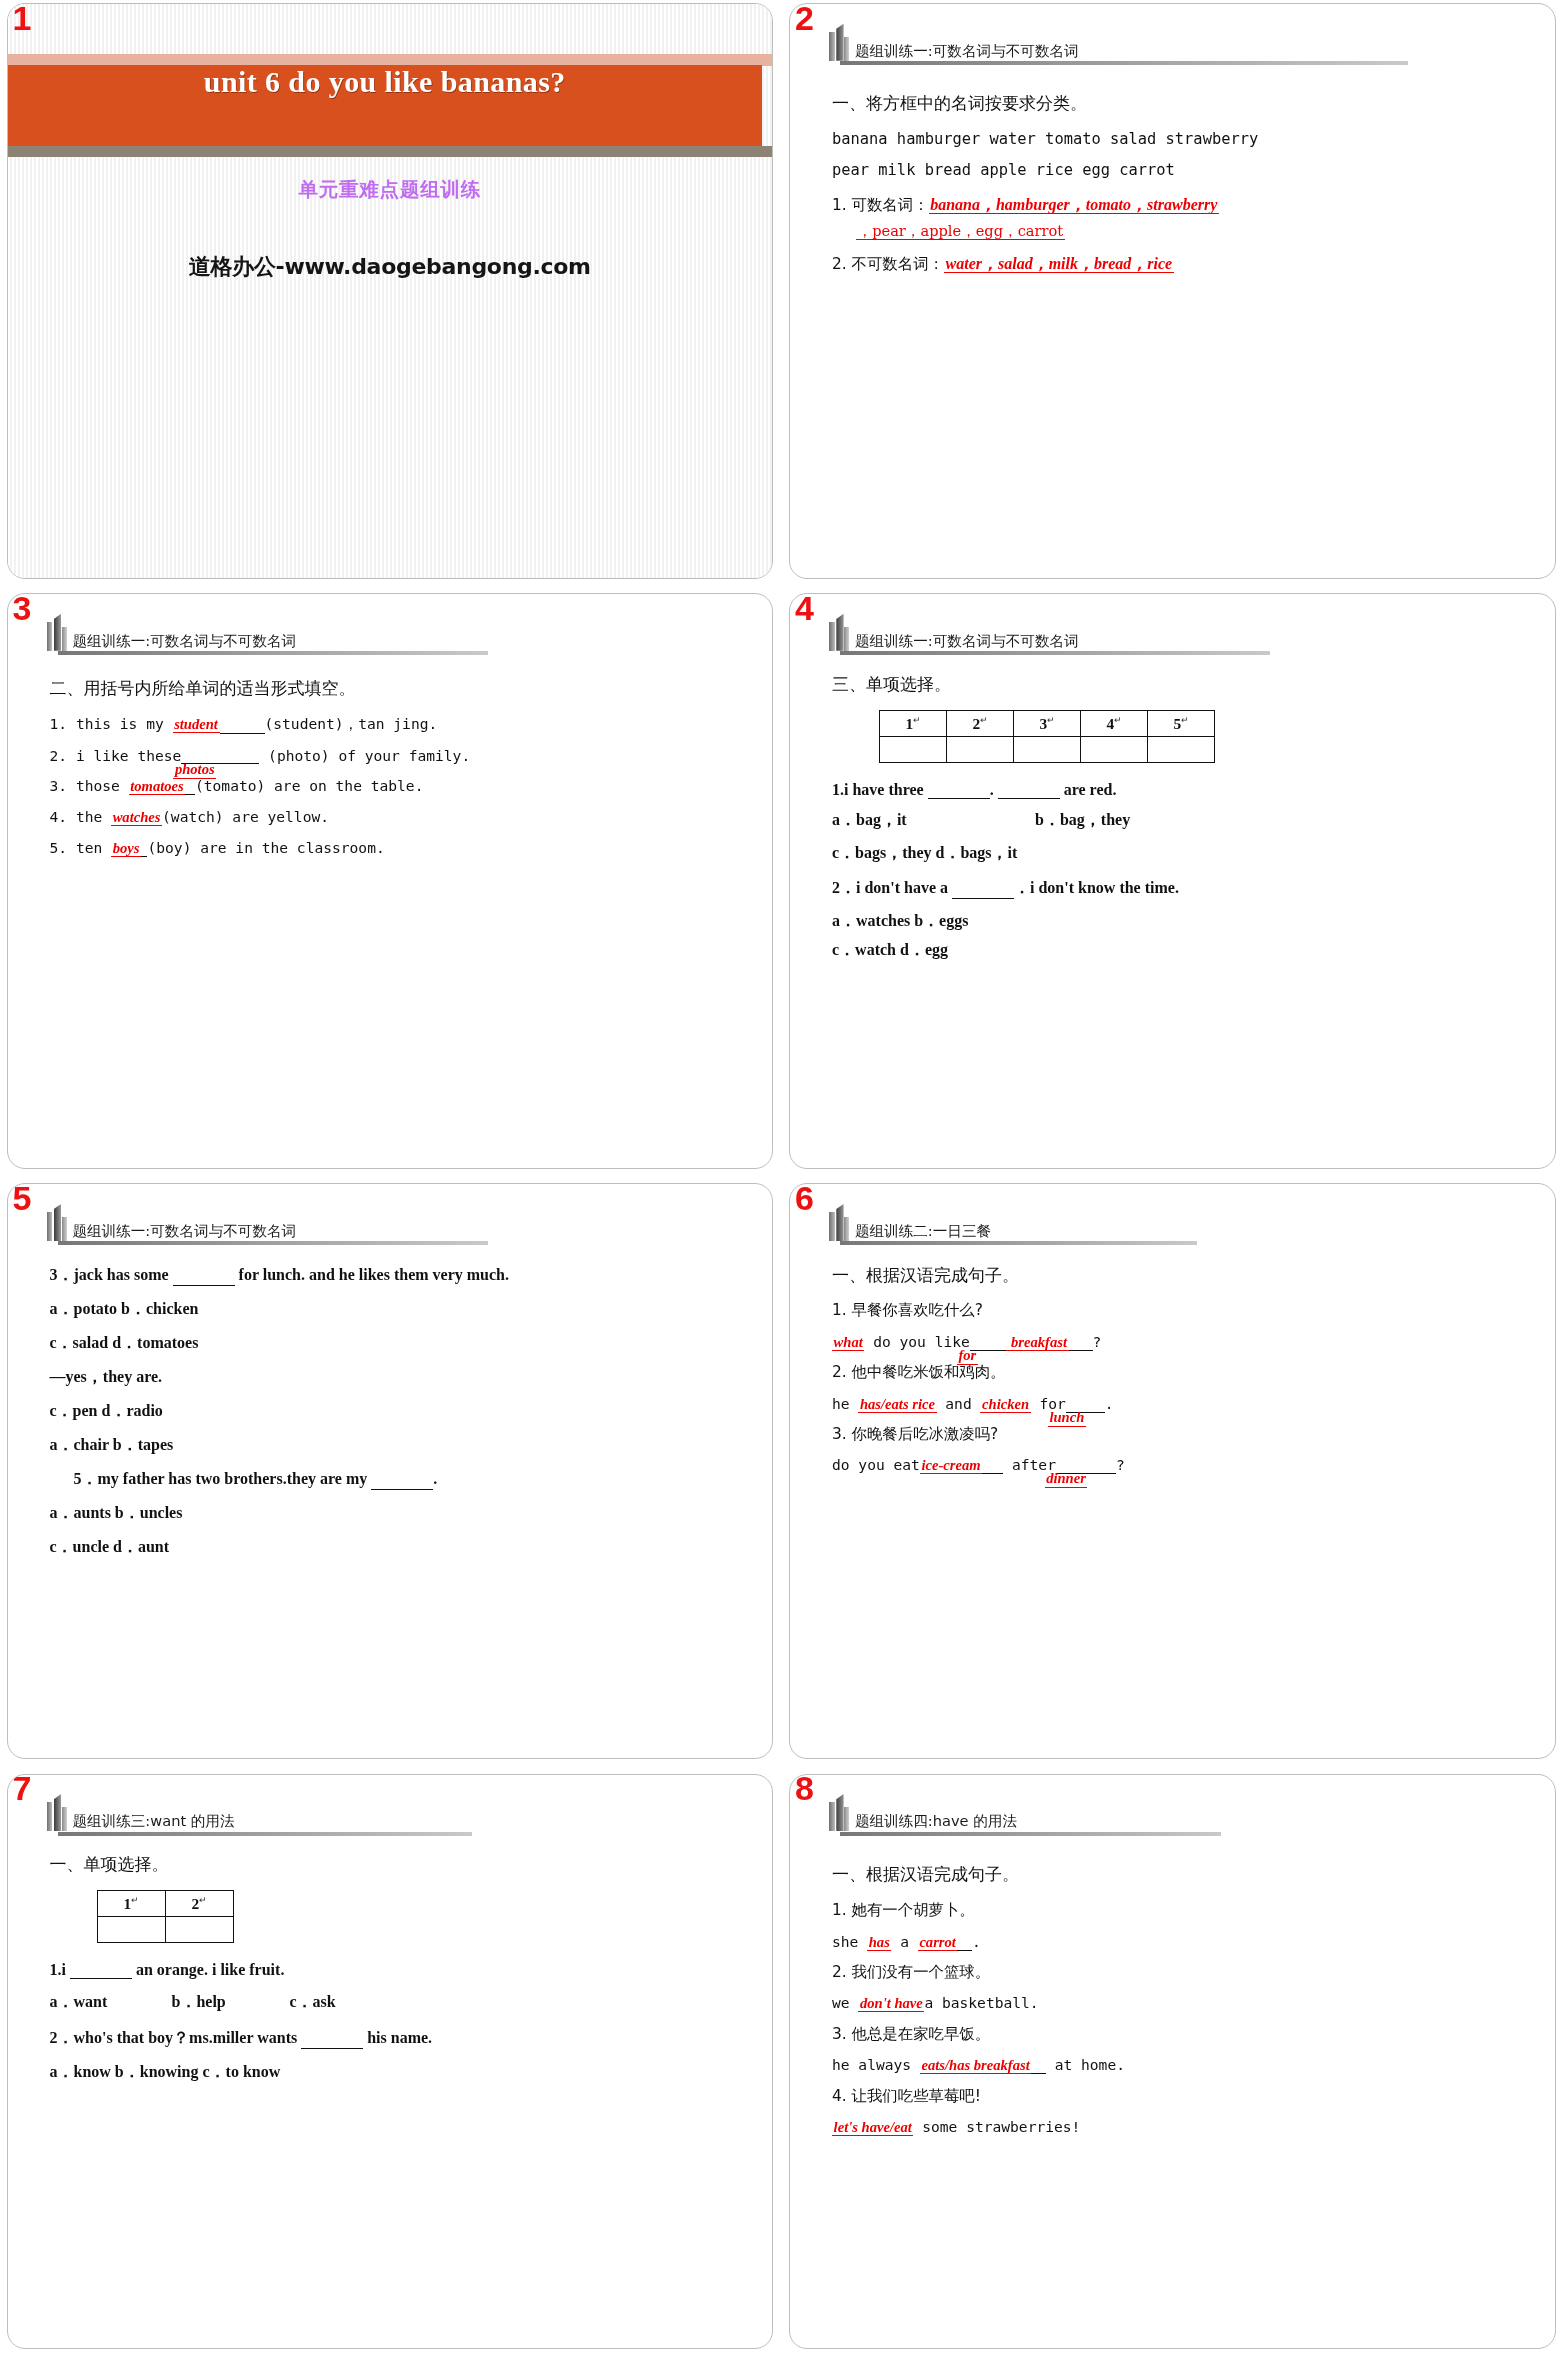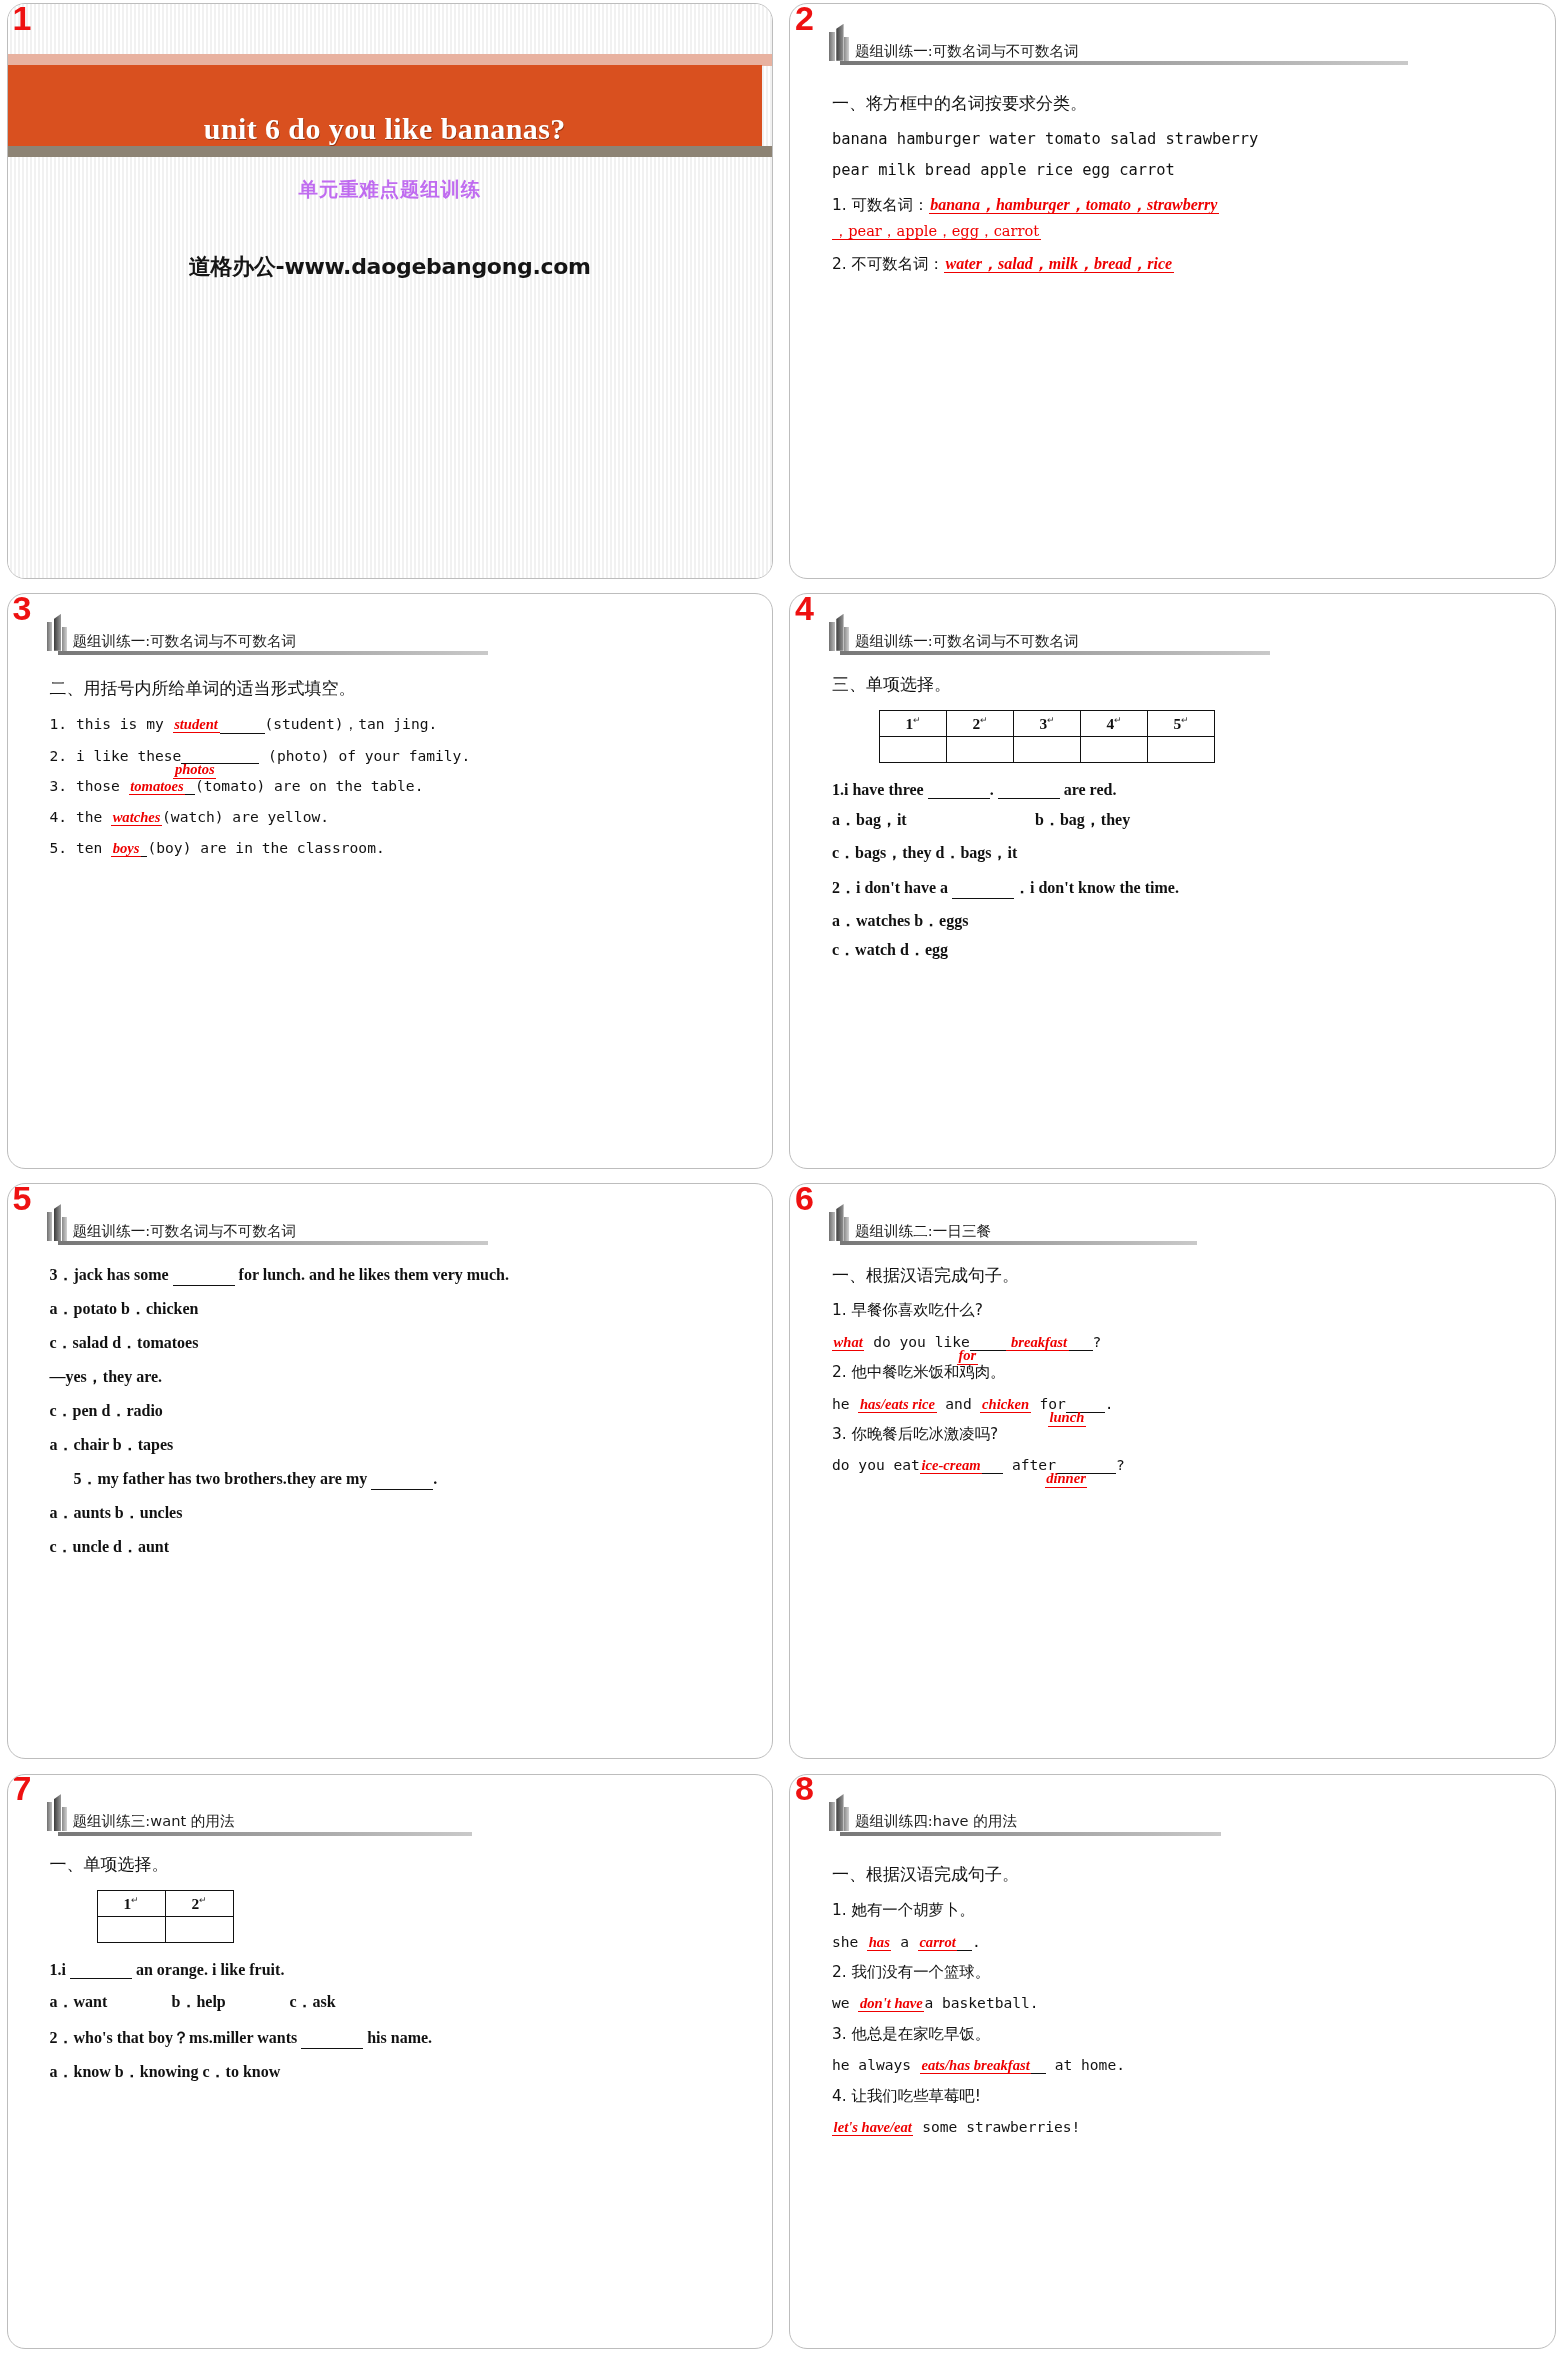--- a/index.html
+++ b/index.html
@@ -41,21 +41,21 @@
     background: repeating-linear-gradient(to right,
         #ffffff 0px, #ffffff 2.4px, #f1f1f1 2.4px, #f1f1f1 4px);
   }
   .s1-topline {
     position: absolute; left: 0; right: 0; top: 50px; height: 11.4px;
     background: #e8b2a0;
   }
   .s1-band {
     position: absolute; left: 0; right: 10px; top: 61px; height: 81px;
     background: #d9501f;
-    display: flex; align-items: flex-end; justify-content: center;
+    display: flex; align-items: flex-start; justify-content: center;
   }
   .s1-band-title {
     font-family: "Liberation Serif", serif;
     font-size: 30px; font-weight: 700; color: #ffffff;
     letter-spacing: 0.4px;
     text-shadow: 0.8px 0.8px 0 rgba(90,30,10,0.55);
   }
   .s1-botline {
     position: absolute; left: 0; right: 0; top: 142px; height: 10.6px;
     background: #8d8374;
@@ -200,21 +200,21 @@
       <span class="hdr-txt">题组训练一:可数名词与不可数名词</span>
     </div>
     <div class="hdr-rule" style="top:57px; width:568px;"></div>
     <div class="body">
       <div class="ln cn" style="font-size:17px; margin-top:13px;">一、将方框中的名词按要求分类。</div>
       <div class="ln mono" style="margin-top:14.6px; font-size:15.4px;">banana  hamburger  water  tomato  salad  strawberry</div>
       <div class="ln mono" style="margin-top:13px; font-size:15.4px;">pear  milk  bread  apple  rice  egg  carrot</div>
       <div class="ln" style="margin-top:16px;">
         <span class="cn">1. 可数名词：</span><span class="ans" style="font-size:16px;">banana，hamburger，tomato，strawberry</span>
       </div>
-      <div class="ln" style="margin-top:6.5px;">
+      <div class="ln" style="margin-top:6.5px;margin-left:24px;">
         <span class="ans-plain" style="font-size:14.6px; font-family:'DejaVu Serif', serif;">，pear，apple，egg，carrot</span>
       </div>
       <div class="ln" style="margin-top:13px;">
         <span class="cn">2. 不可数名词：</span><span class="ans" style="font-size:16px;">water，salad，milk，bread，rice</span>
       </div>
     </div>
   </div>
 
   <div class="slide">
     <div class="slide-num">3</div>

